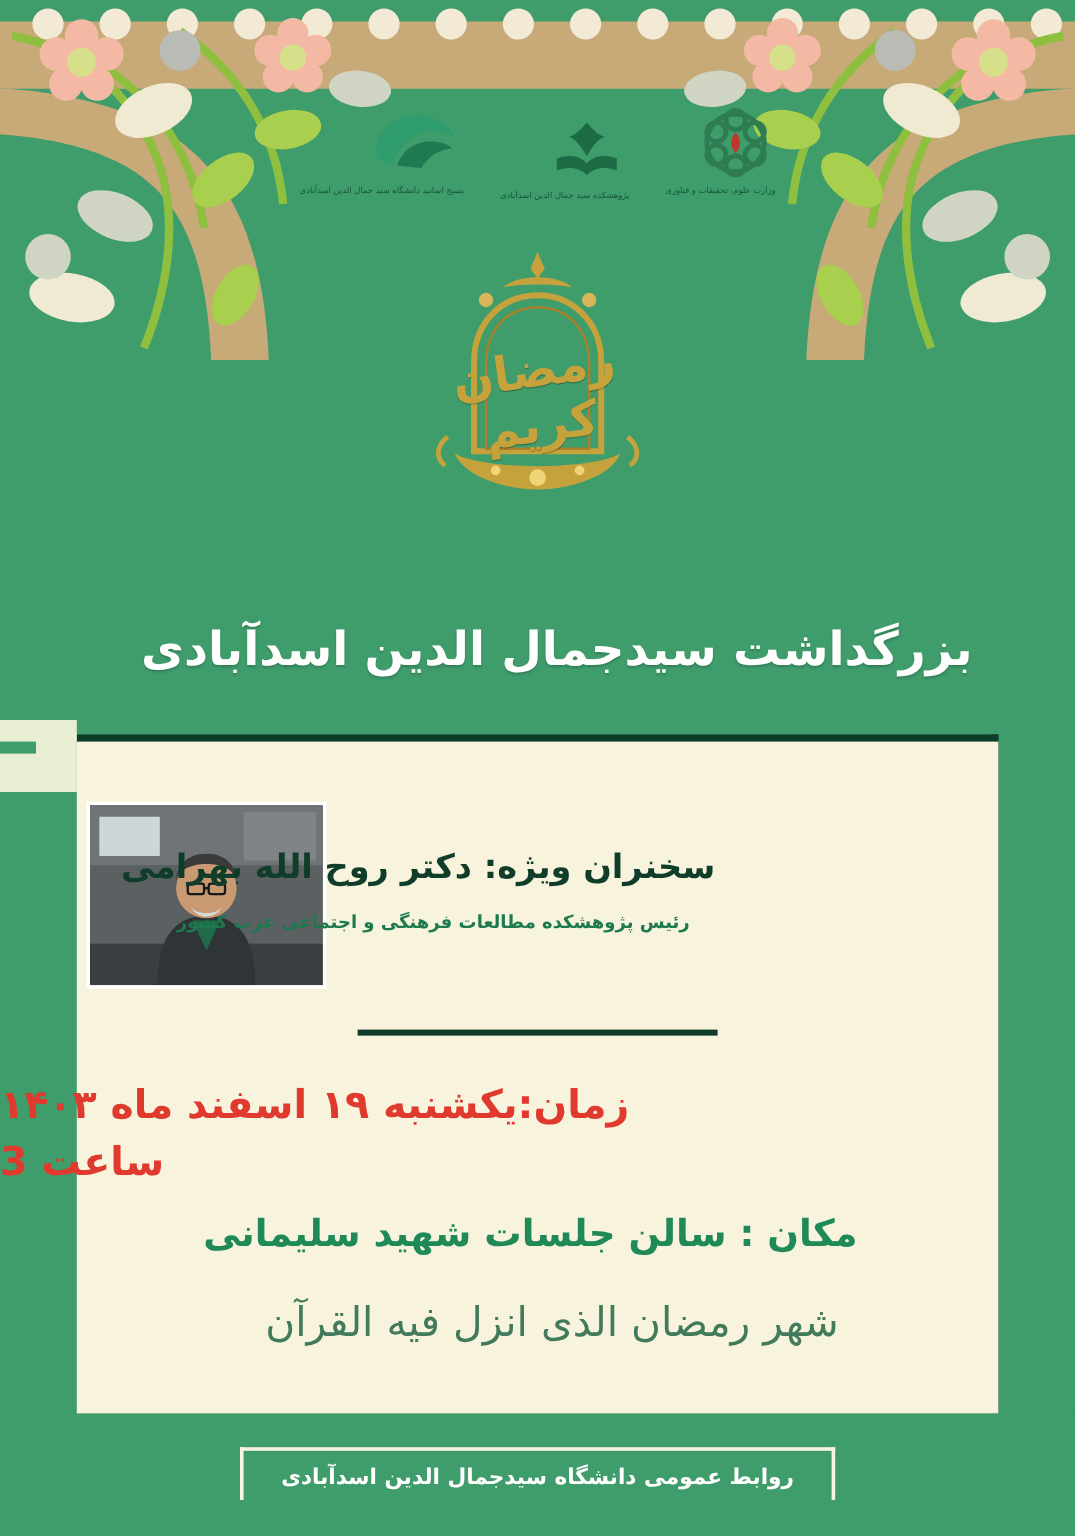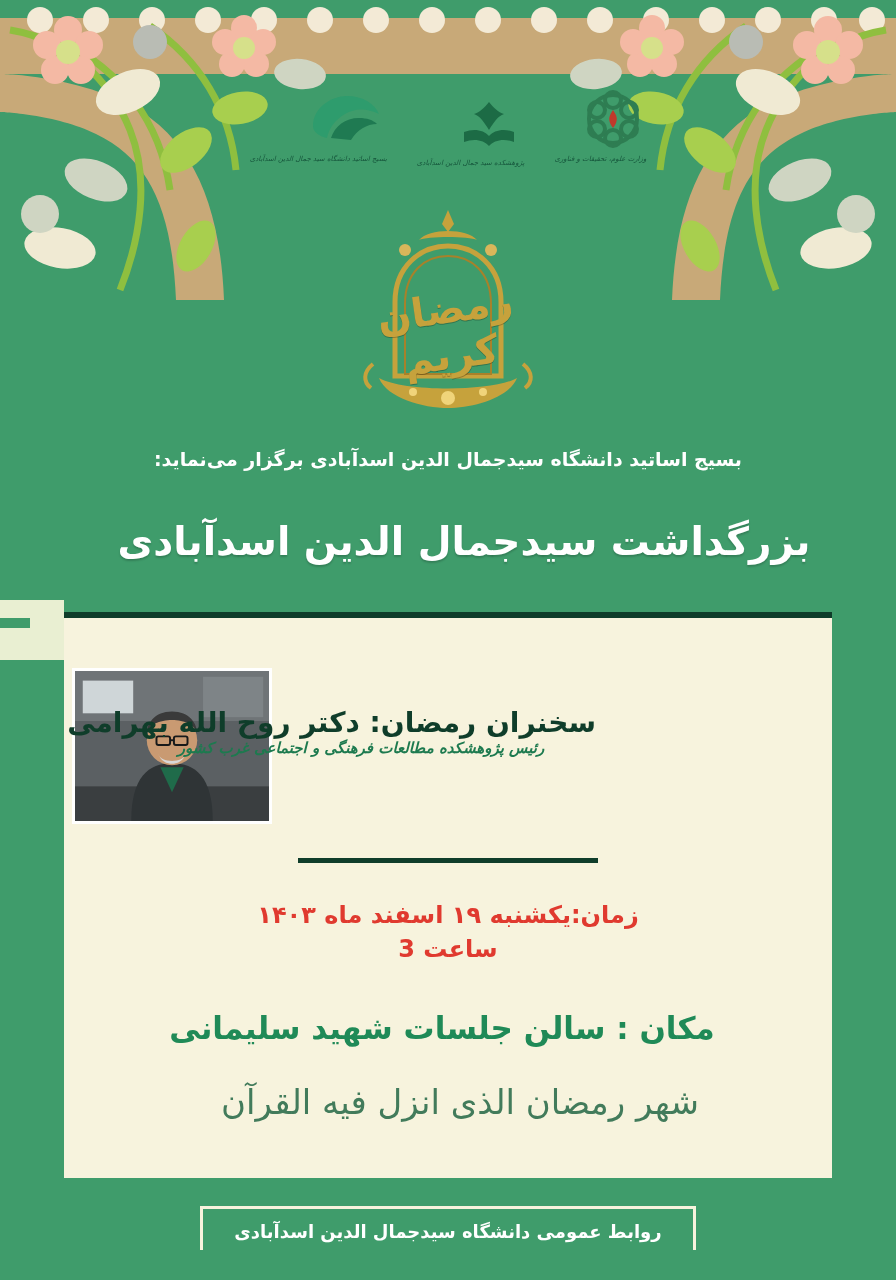--- a/index.html
+++ b/index.html
@@ -59,21 +59,21 @@
     background: #0f3d2a;
   }
 
   
   .logos {
     position: absolute;
     top: 86px; left: 0; width: 896px;
     display: flex; justify-content: center; align-items: flex-start;
     gap: 30px;
   }
-  .logo { text-align: center; font-style: italic; }
+  .logo { text-align: center; }
   .logo-caption {
     font-size: 7px; color: #16563c; margin-top: 3px;
     letter-spacing: .2px;
   }
 
   .logo-book svg, .logo-emblem svg, .logo-basij svg { display: block; }
 
   
   .medallion {
     position: absolute;
@@ -128,41 +128,40 @@
     width: 470px;
     text-align: center;
   }
   .speaker-name {
     color: #0f3d2a;
     font-size: 28px;
     font-weight: bold;
     white-space: nowrap;
   }
   .speaker-role {
-    margin-top: 0;
+    margin-top: 20px;
     color: #1d7a4f;
     font-size: 15px;
     font-weight: bold;
-    font-style: italic;
   }
 
   .divider {
     position: absolute;
     left: 50%; top: 858px;
     transform: translateX(-50%);
     width: 300px; height: 5px;
     background: #0f3d2a;
   }
 
   .time-line {
     position: absolute;
     left: 0; right: 0; top: 898px;
-    text-align: center;
+    text-align: left;
     color: #e03a2f;
-    font-size: 24px;
+    font-size: 33px;
     font-weight: bold;
     line-height: 1.42;
   }
   .place-line {
     position: absolute;
     left: 0; right: 12px; top: 1010px;
     text-align: center;
     color: #1f8a57;
     font-size: 31px;
     font-weight: bold;
@@ -350,21 +349,20 @@
       <path d="M46 172 C70 186 160 186 184 172 C176 192 140 202 115 202 C90 202 54 192 46 172Z" fill="#c6a23c"></path>
       <circle cx="115" cy="192" r="7" fill="#f0d47a"></circle>
       <circle cx="80" cy="186" r="4" fill="#f0d47a"></circle>
       <circle cx="150" cy="186" r="4" fill="#f0d47a"></circle>
       <path d="M40 158 C30 166 30 176 38 182" fill="none" stroke="#c6a23c" stroke-width="4"></path>
       <path d="M190 158 C200 166 200 176 192 182" fill="none" stroke="#c6a23c" stroke-width="4"></path>
     </svg>
     <div class="medallion-text">رمضان کریم</div>
   </div>
 
-  <div class="presented-by">بسیج اساتید دانشگاه سیدجمال الدین اسدآبادی برگزار می‌نماید:</div>
   <div class="main-title">بزرگداشت سیدجمال الدین اسدآبادی</div>
 
   <div class="cream-edge-top"></div>
   <div class="cream-edge-right"></div>
   <div class="left-bar"></div>
   <div class="left-bar2"></div>
   <div class="cream-panel"></div>
 
   <div class="speaker-photo">
     <svg width="100%" height="100%" viewBox="0 0 200 156" preserveAspectRatio="none">
@@ -379,21 +377,21 @@
       <circle cx="100" cy="72" r="26" fill="#c99a72"></circle>
       <path d="M74 66 C76 46 124 46 126 66 C126 54 118 42 100 42 C82 42 74 54 74 66Z" fill="#3a3a3a"></path>
       <path d="M86 86 C90 100 110 100 114 86 C112 96 88 96 86 86Z" fill="#d8d8d8"></path>
       <rect x="84" y="68" width="14" height="9" rx="2" fill="none" stroke="#17191a" stroke-width="2"></rect>
       <rect x="102" y="68" width="14" height="9" rx="2" fill="none" stroke="#17191a" stroke-width="2"></rect>
       <line x1="98" y1="72" x2="102" y2="72" stroke="#17191a" stroke-width="2"></line>
     </svg>
   </div>
 
   <div class="speaker-text">
-    <div class="speaker-name">سخنران رمضان: دکتر روح الله بهرامی</div>
+    <div class="speaker-name">سخنران ویژه: دکتر روح الله بهرامی</div>
     <div class="speaker-role">رئیس پژوهشکده مطالعات فرهنگی و اجتماعی غرب کشور</div>
   </div>
 
   <div class="divider"></div>
 
   <div class="time-line">
     <span>زمان:یکشنبه ۱۹ اسفند ماه ۱۴۰۳</span><br>
     <span>ساعت 3</span>
   </div>
 

